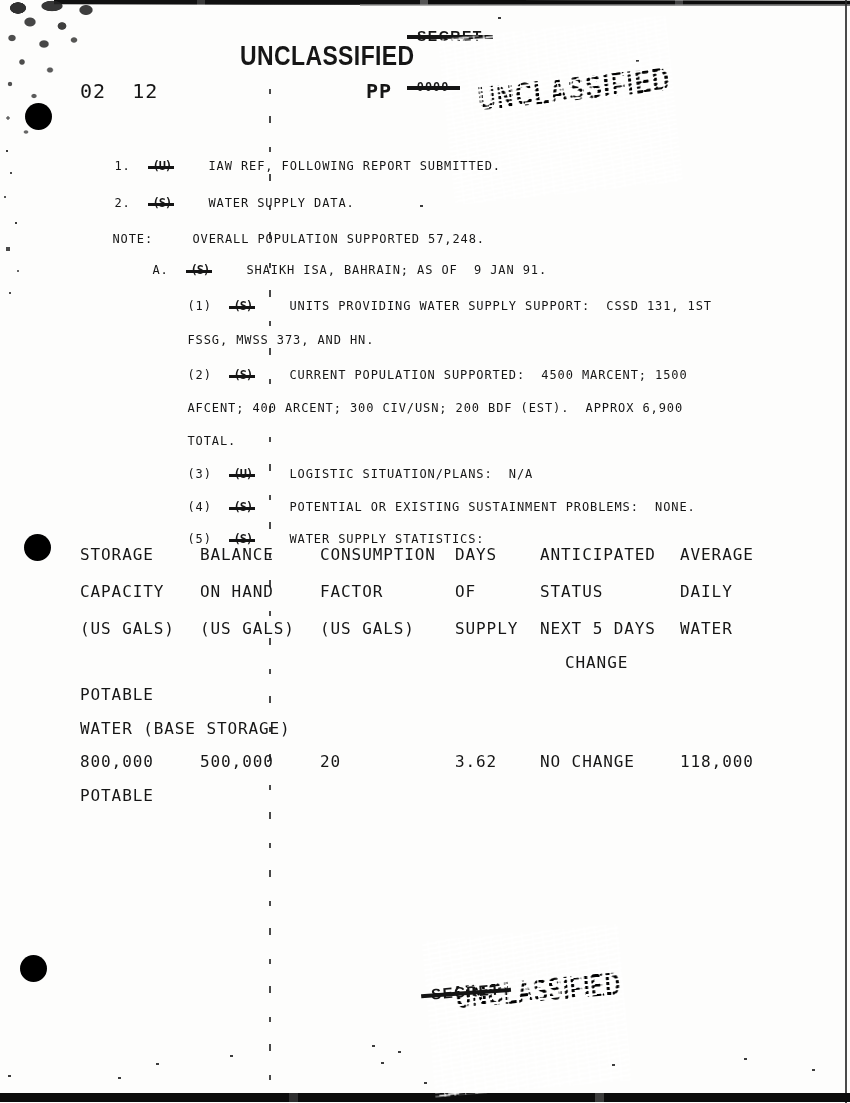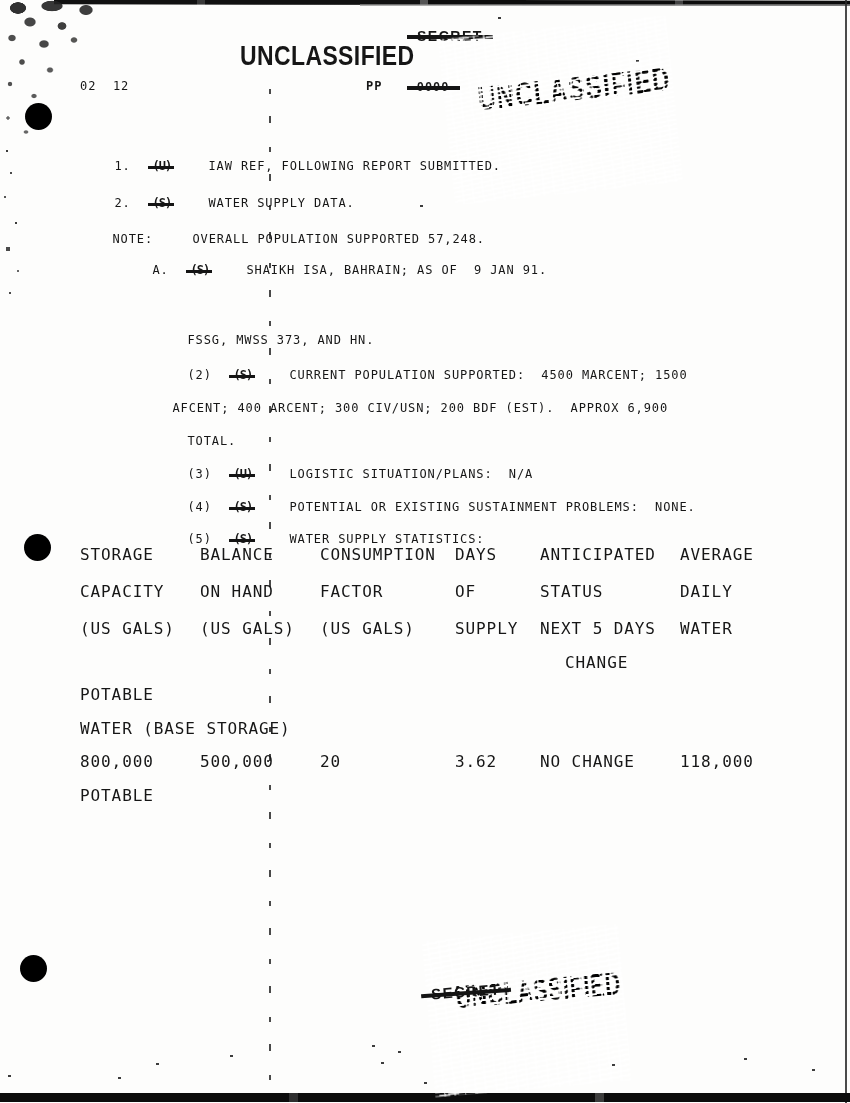--- a/index.html
+++ b/index.html
@@ -48,21 +48,21 @@
   .bigstrike::after{content:"";position:absolute;left:-10px;right:-10px;top:45%;height:4px;background:#141414;}
   .title{position:absolute;left:240px;top:40px;font-family:"Liberation Sans",sans-serif;
     font-weight:700;font-size:28px;letter-spacing:.5px;transform:scaleX(.82);transform-origin:left top;}
   .stamp{position:absolute;font-family:"Liberation Sans",sans-serif;font-weight:700;color:#101010;
     filter:blur(.4px) contrast(1.7);white-space:pre;}
   .stamp .hatch{position:absolute;inset:-2px;background:
     repeating-linear-gradient(176deg,transparent 0 2px,rgba(253,253,252,.85) 2px 3.5px),
     repeating-linear-gradient(88deg,transparent 0 9px,rgba(253,253,252,.6) 9px 11px);}
   .stamp-top{left:440px;top:42px;font-size:26px;letter-spacing:1.5px;transform:rotate(-6deg) scale(.92,1.3);transform-origin:left top;}
   .stamp-bottom{left:424px;top:944px;font-size:22px;letter-spacing:1px;transform:rotate(-5deg) scale(.95,1.45);transform-origin:left top;}
-  .hdr-mono{position:absolute;font-size:12px;letter-spacing:1px;white-space:pre;}
+  .hdr-mono{position:absolute;font-size:20px;letter-spacing:1px;white-space:pre;}
   .hdr-small-strike{position:absolute;font-size:14px;letter-spacing:1.5px;}
   
   .trow{position:absolute;left:0;width:850px;height:20px;}
   .tc{position:absolute;font-size:16px;line-height:1;letter-spacing:.9px;white-space:pre;}
   .c0{left:80px}.c1{left:200px}.c2{left:320px}.c3{left:455px}.c4{left:540px}.c5{left:680px}.c4i{left:565px}
 </style>
 </head>
 <body>
 
 <div class="page">
@@ -113,27 +113,30 @@
   </div>
   <div class="ln" style="left:82px;top:185px;">
     <span class="nw">2.</span><span class="mw"><span class="struck">(S)</span></span><span>WATER SUPPLY DATA.</span>
   </div>
   <div class="ln" style="left:80px;top:221px;">
     <span class="nwNote">NOTE:</span><span>OVERALL POPULATION SUPPORTED 57,248.</span>
   </div>
   <div class="ln" style="left:120px;top:252px;">
     <span class="nw">A.</span><span class="mw"><span class="struck">(S)</span></span><span>SHAIKH ISA, BAHRAIN; AS OF  9 JAN 91.</span>
   </div>
+  <div class="ln" style="left:155px;top:288px;">
+    <span class="nwSub">(1)</span><span class="mw"><span class="struck">(S)</span></span><span>UNITS PROVIDING WATER SUPPLY SUPPORT:  CSSD 131, 1ST</span>
+  </div>
   <div class="ln" style="left:155px;top:322px;">
     <span>FSSG, MWSS 373, AND HN.</span>
   </div>
   <div class="ln" style="left:155px;top:357px;">
     <span class="nwSub">(2)</span><span class="mw"><span class="struck">(S)</span></span><span>CURRENT POPULATION SUPPORTED:  4500 MARCENT; 1500</span>
   </div>
-  <div class="ln" style="left:140px;top:390px;">
+  <div class="ln" style="left:155px;top:390px;">
     <span>AFCENT; 400 ARCENT; 300 CIV/USN; 200 BDF (EST).  APPROX 6,900</span>
   </div>
   <div class="ln" style="left:155px;top:423px;">
     <span>TOTAL.</span>
   </div>
   <div class="ln" style="left:155px;top:456px;">
     <span class="nwSub">(3)</span><span class="mw"><span class="struck">(U)</span></span><span>LOGISTIC SITUATION/PLANS:  N/A</span>
   </div>
   <div class="ln" style="left:155px;top:489px;">
     <span class="nwSub">(4)</span><span class="mw"><span class="struck">(S)</span></span><span>POTENTIAL OR EXISTING SUSTAINMENT PROBLEMS:  NONE.</span>

